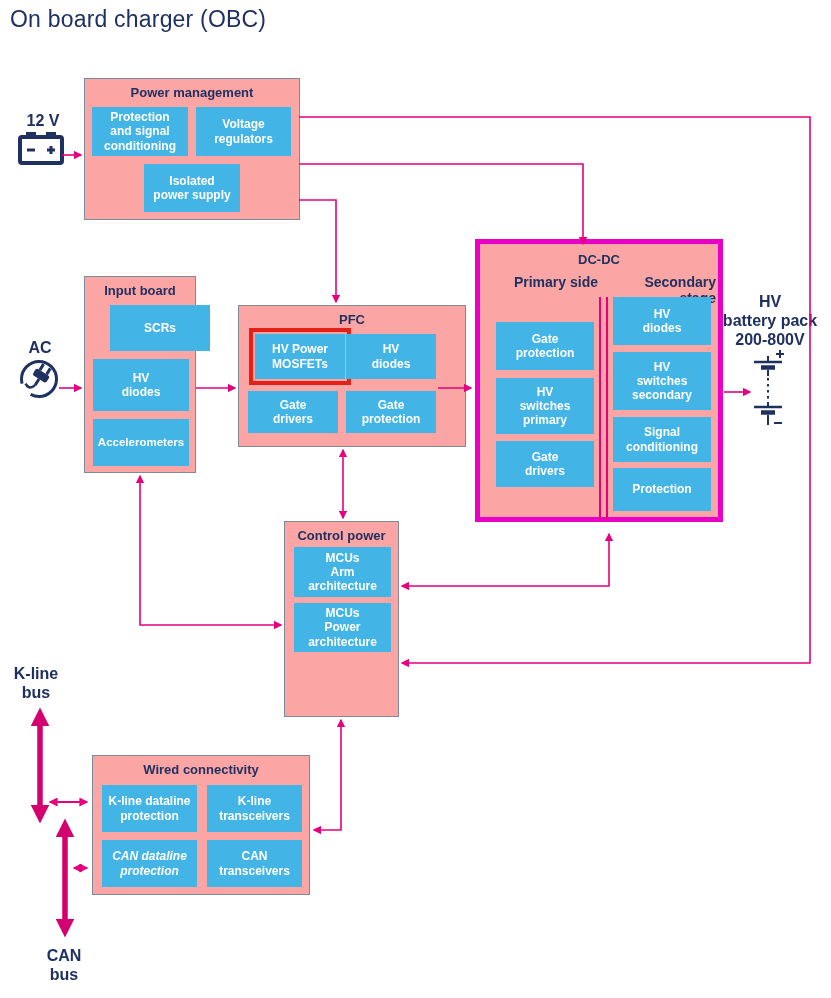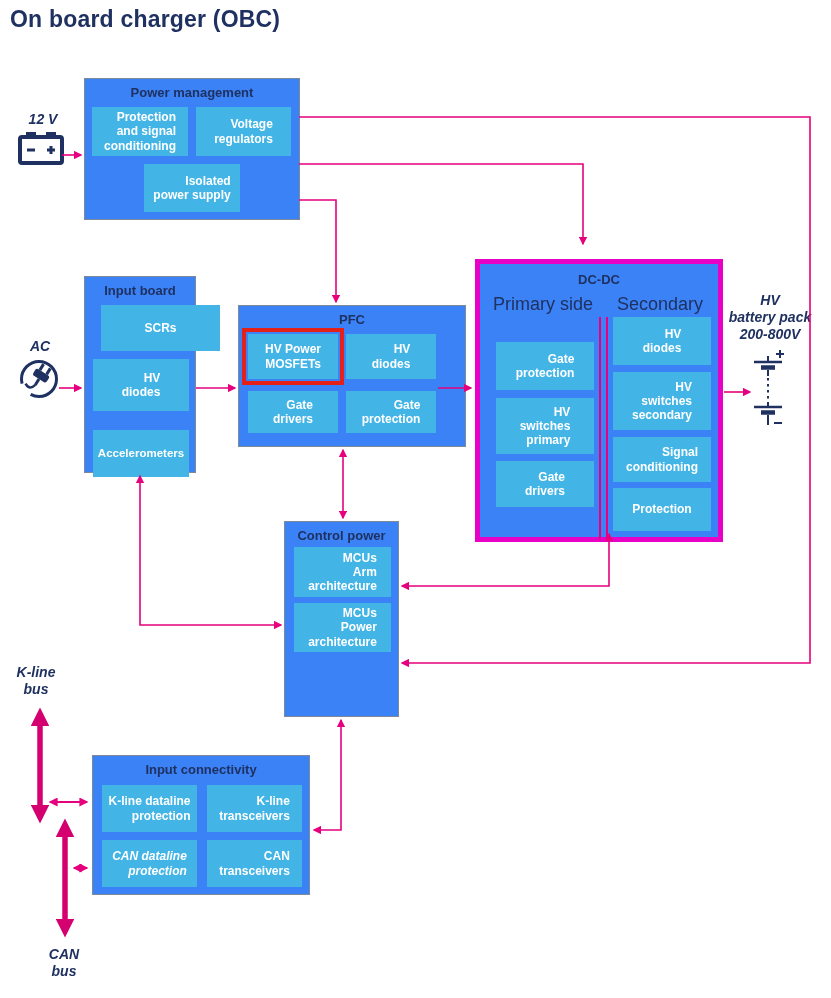--- a/index.html
+++ b/index.html
@@ -2,32 +2,32 @@
 <html style="--navy: #1f3160; --cyan: #42b4e6; --pink: #e6007e; --bus: #d4006f; --magenta: #e800c7; --red: #e32119; --boxborder: #7d8a99;"><head>
 <meta charset="utf-8">
 <style>
   :root{
     --navy:#1f3160; --cyan:#42b4e6; --pink:#e6007e; --bus:#d4006f;
     --magenta:#e800c7; --red:#e32119; --boxborder:#7d8a99;
   }
   html,body{margin:0;padding:0;background:#fff;}
   .stage{position:relative;width:831px;height:998px;background:#fff;
          font-family:"Liberation Sans",sans-serif;overflow:hidden;}
-  .page-title{position:absolute;left:10px;top:6px;font-size:23px;font-weight:bold;
+  .page-title{position:absolute;left:10px;top:6px;font-size:23px;font-weight:normal;
               color:var(--navy);letter-spacing:.2px;}
-  .gbox{position:absolute;background:#3b82f6;border:1.6px solid var(--boxborder);box-sizing:border-box;}
+  .gbox{position:absolute;background:#fca5a5;border:1.6px solid var(--boxborder);box-sizing:border-box;}
   .btitle{position:absolute;top:6px;left:0;right:0;text-align:center;font-weight:bold;
           font-size:13px;color:var(--navy);}
   .blk{position:absolute;background:var(--cyan);color:#fff;font-weight:bold;font-size:12px;
-       display:flex;align-items:center;justify-content:center;text-align:right;
+       display:flex;align-items:center;justify-content:center;text-align:center;
        line-height:1.18;white-space:pre-line;box-sizing:border-box;padding:1px;cursor:pointer;}
-  .blk.hl{outline:4px solid var(--red);outline-offset:2px;}
-  .sidelabel{position:absolute;font-weight:normal;font-size:18px;color:var(--navy);text-align:center;}
-  .extlabel{position:absolute;font-weight:bold;font-size:14px;color:var(--navy);
-            text-align:center;white-space:pre-line;line-height:1.2;font-style:italic;}
+  .blk.hl{outline:4px solid var(--red);outline-offset:2px;margin-left:7px;}
+  .sidelabel{position:absolute;font-weight:bold;font-size:14px;color:var(--navy);text-align:right;}
+  .extlabel{position:absolute;font-weight:bold;font-size:16px;color:var(--navy);
+            text-align:center;white-space:pre-line;line-height:1.2;}
   .sep{position:absolute;width:2px;background:var(--pink);}
   .dcdc{border:5px solid var(--magenta);}
   svg.wires{position:absolute;left:0;top:0;pointer-events:none;}
   .w{fill:none;stroke:var(--pink);stroke-width:1.6px;}
   .ws{fill:none;stroke:var(--pink);stroke-width:2px;}
   .wb{fill:none;stroke:var(--bus);stroke-width:5.5px;}
   .mf{fill:var(--pink);} .mb{fill:var(--bus);}
   .icon{position:absolute;}
 </style>
 </head>
@@ -52,24 +52,24 @@
   <svg class="icon" style="left:17px;top:128px;" width="48" height="38" viewBox="0 0 48 38">
     <rect x="9" y="4" width="10" height="7" fill="var(--navy)"></rect>
     <rect x="29" y="4" width="10" height="7" fill="var(--navy)"></rect>
     <rect x="3" y="9" width="42" height="26" fill="#fff" stroke="var(--navy)" stroke-width="4" rx="2"></rect>
     <path d="M10,22 h8" stroke="var(--navy)" stroke-width="3"></path>
     <path d="M30,22 h8 M34,18 v8" stroke="var(--navy)" stroke-width="3"></path>
   </svg>
 
   <div class="gbox" style="left:84px;top:276px;width:112px;height:197px;">
     <div class="btitle">Input board</div>
-    <div class="blk" style="left:16px;top:28px;width:119px;height:46px;">SCRs</div>
+    <div class="blk" style="left:25px;top:28px;width:100px;height:46px;">SCRs</div>
     <div class="blk" style="left:8px;top:82px;width:96px;height:52px;">HV
 diodes</div>
-    <div class="blk" style="left:8px;top:153px;width:96px;height:47px;font-size:11.5px;">Accelerometers</div>
+    <div class="blk" style="left:8px;top:142px;width:96px;height:47px;font-size:11.5px;">Accelerometers</div>
   </div>
 
   <div class="extlabel" style="left:22px;top:338px;width:36px;">AC</div>
   <svg class="icon" style="left:16px;top:355px;" width="46" height="46" viewBox="0 0 46 46">
     <circle cx="23" cy="24" r="17.5" fill="none" stroke="var(--navy)" stroke-width="3" stroke-dasharray="96 14" stroke-dashoffset="-50"></circle>
     <g transform="rotate(32 23 24)">
       <path d="M19,9 v7 M27,9 v7" stroke="var(--navy)" stroke-width="3"></path>
       <rect x="15" y="16" width="16" height="8" rx="2.5" fill="var(--navy)"></rect>
       <path d="M23,24 v7" stroke="var(--navy)" stroke-width="3"></path>
       <path d="M23,31 q-2,8 -9,4" stroke="var(--navy)" stroke-width="2.5" fill="none"></path>
@@ -81,21 +81,21 @@
     <div class="blk hl" style="left:9px;top:28px;width:90px;height:45px;">HV Power
 MOSFETs</div>
     <div class="blk" style="left:107px;top:28px;width:90px;height:45px;">HV
 diodes</div>
     <div class="blk" style="left:9px;top:85px;width:90px;height:42px;">Gate
 drivers</div>
     <div class="blk" style="left:107px;top:85px;width:90px;height:42px;">Gate
 protection</div>
   </div>
 
-  <div class="gbox dcdc" style="left:475px;top:259px;width:248px;height:283px;">
+  <div class="gbox dcdc" style="left:475px;top:239px;width:248px;height:283px;">
     <div class="btitle" style="top:8px;">DC-DC</div>
     <div class="sidelabel" style="left:8px;top:30px;width:110px;">Primary side</div>
     <div class="sidelabel" style="left:124px;top:30px;width:112px;">Secondary stage</div>
     <div class="sep" style="left:119px;top:53px;height:223px;"></div>
     <div class="sep" style="left:126px;top:53px;height:223px;"></div>
     <div class="blk" style="left:16px;top:78px;width:98px;height:48px;">Gate
 protection</div>
     <div class="blk" style="left:16px;top:134px;width:98px;height:56px;">HV
 switches
 primary</div>
@@ -132,21 +132,21 @@
     <div class="btitle">Control power</div>
     <div class="blk" style="left:9px;top:25px;width:97px;height:50px;">MCUs
 Arm
 architecture</div>
     <div class="blk" style="left:9px;top:81px;width:97px;height:49px;">MCUs
 Power
 architecture</div>
   </div>
 
   <div class="gbox" style="left:92px;top:755px;width:218px;height:140px;">
-    <div class="btitle">Input connectivity</div>
+    <div class="btitle">Wired connectivity</div>
     <div class="blk" style="left:9px;top:29px;width:95px;height:47px;">K-line dataline
 protection</div>
     <div class="blk" style="left:114px;top:29px;width:95px;height:47px;">K-line
 transceivers</div>
     <div class="blk" style="left:9px;top:84px;width:95px;height:47px;font-style:italic;">CAN dataline
 protection</div>
     <div class="blk" style="left:114px;top:84px;width:95px;height:47px;">CAN
 transceivers</div>
   </div>
 

